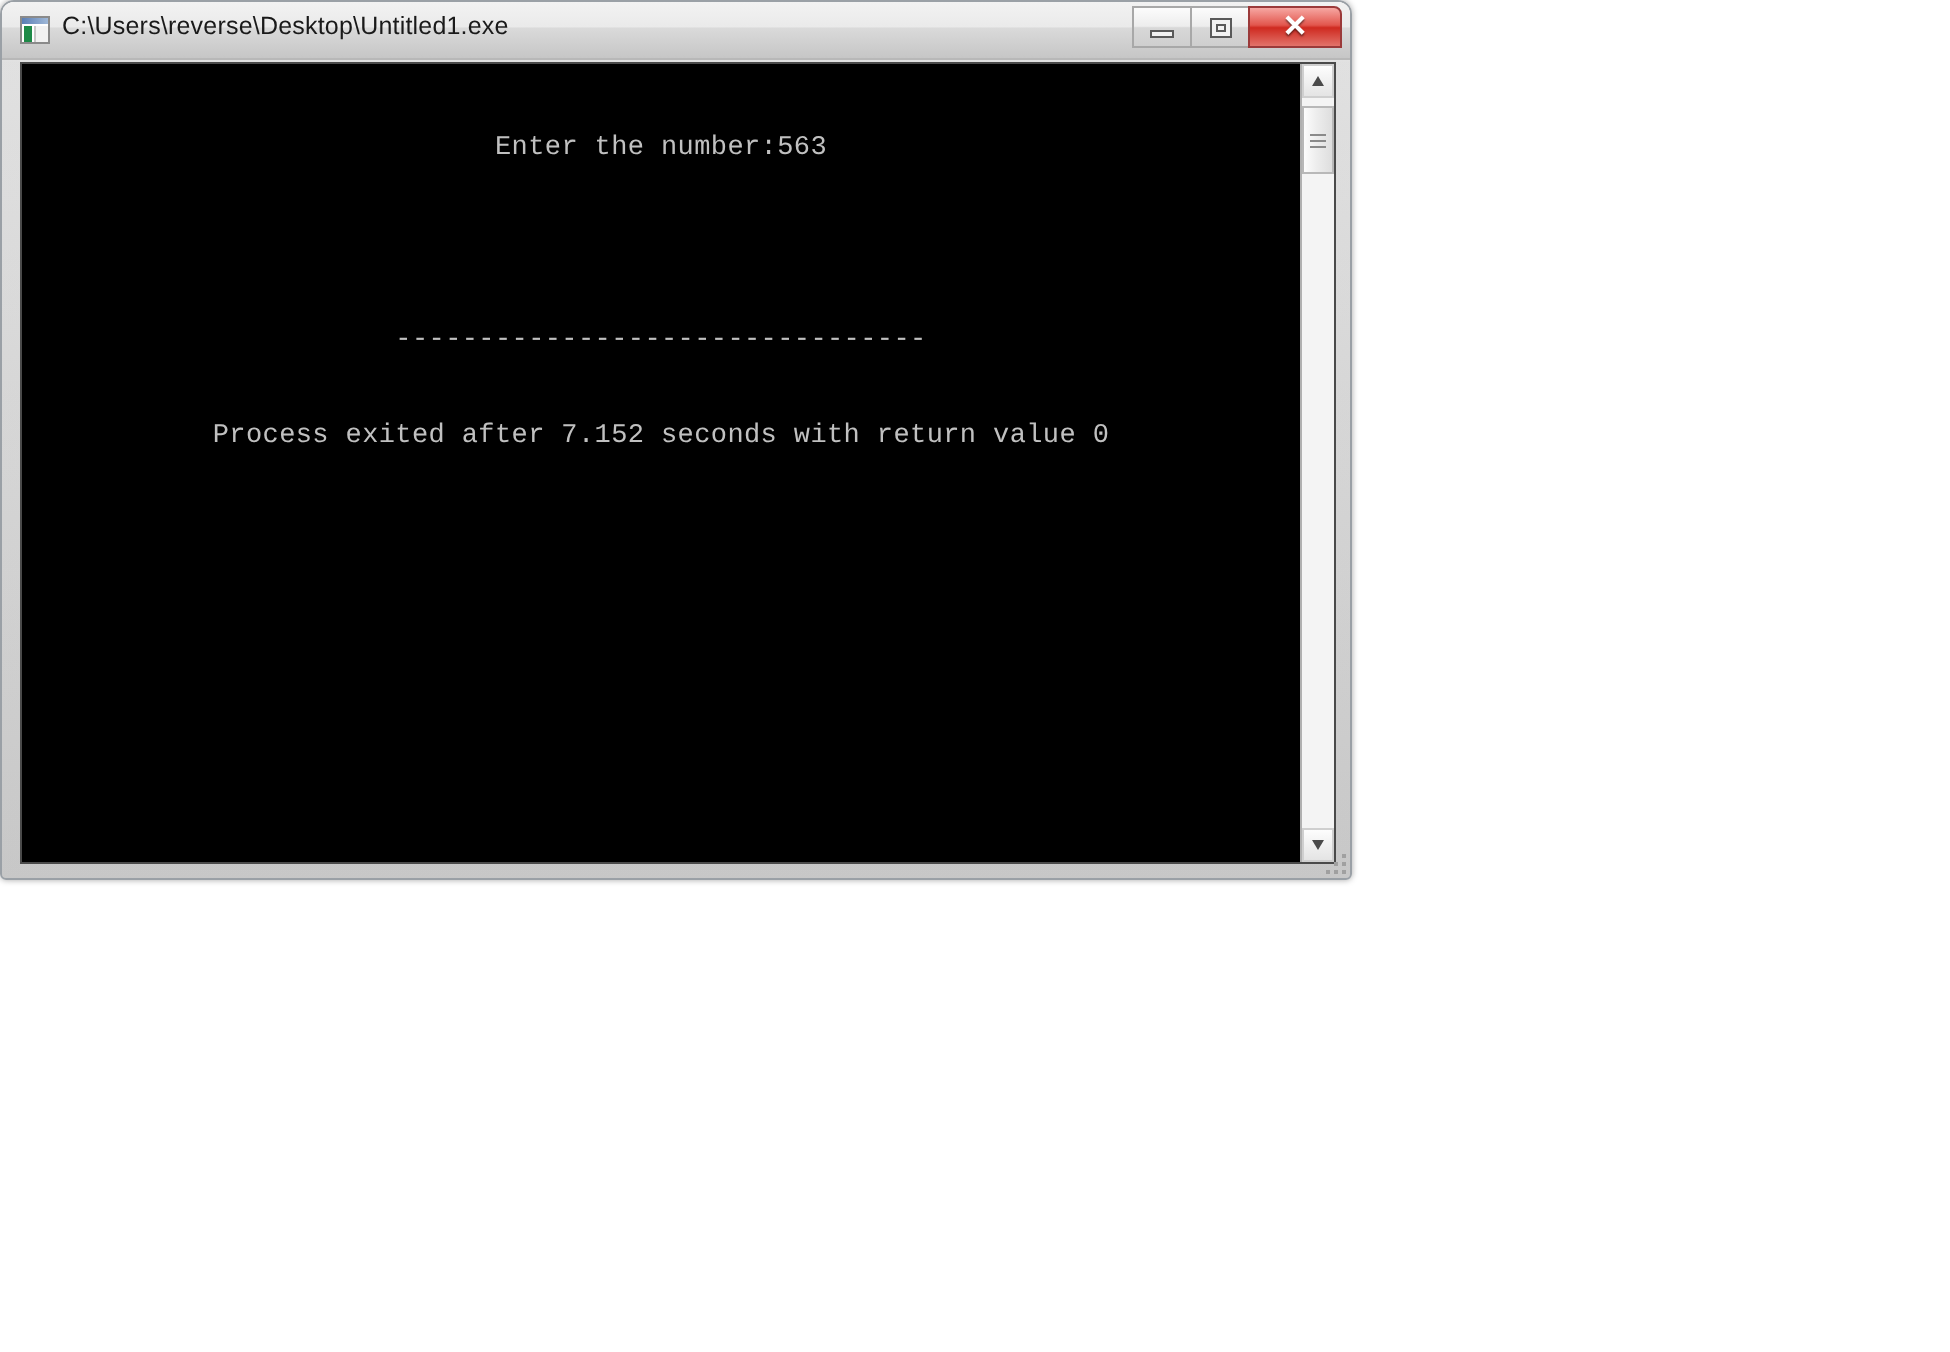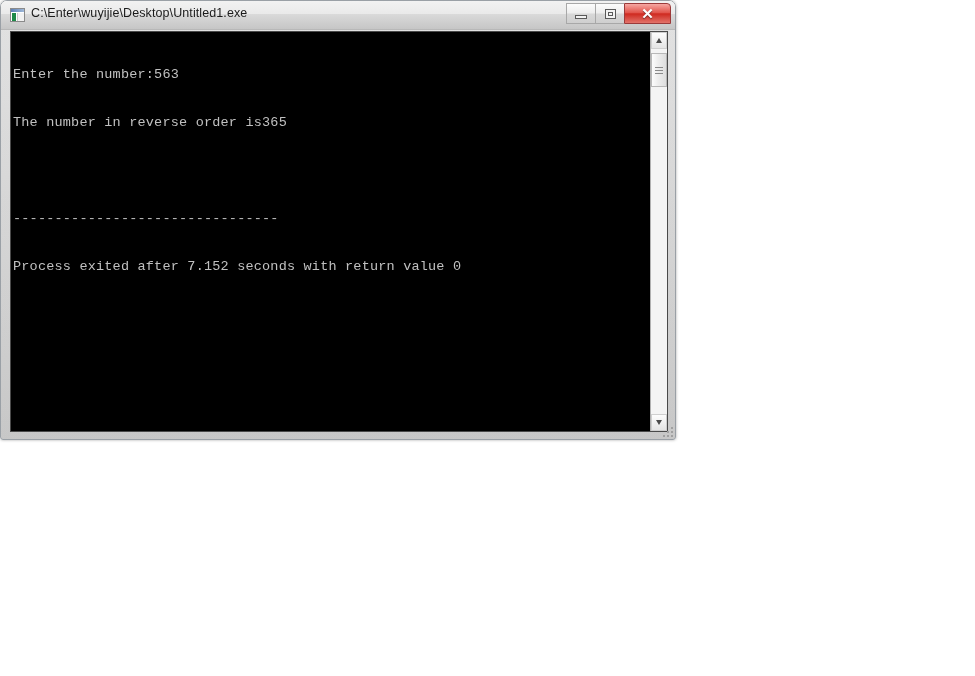--- a/index.html
+++ b/index.html
@@ -179,20 +179,21 @@
     color: #c0c0c0;
     font-family: "Liberation Mono", "DejaVu Sans Mono", monospace;
     font-size: 13.5px;
     line-height: 16px;
     white-space: pre;
     letter-spacing: 0.2px;
   }
   .console-line {
     white-space: pre;
     min-height: 16px;
+    text-align: center;
   }
 
   
   .scrollbar {
     position: absolute;
     right: 0;
     top: 0;
     bottom: 0;
     width: 17px;
     background: #f0f0f0;
@@ -272,39 +273,38 @@
 
 <div class="window">
   <div class="window-inner"></div>
 
   <div class="titlebar">
     <div class="title-icon">
       <div class="tbar"></div>
       <div class="tbody"></div>
       <div class="tbody2"></div>
     </div>
-    <div class="title-text">C:\Enter\wuyijie\Desktop\Untitled1.exe</div>
+    <div class="title-text">C:\Users\reverse\Desktop\Untitled1.exe</div>
 
     <div class="win-controls">
       <div class="ctrl min">
         <span class="glyph-min"></span>
       </div>
       <div class="ctrl max">
         <span class="glyph-max"></span>
       </div>
       <div class="ctrl close">
         <span class="glyph-close">✕</span>
       </div>
     </div>
   </div>
 
   <div class="console-area">
     <div class="console-text">
       <div class="console-line">Enter the number:563</div>
-      <div class="console-line">The number in reverse order is365</div>
       <div class="console-line"></div>
       <div class="console-line">--------------------------------</div>
       <div class="console-line">Process exited after 7.152 seconds with return value 0</div>
     </div>
 
     <div class="scrollbar">
       <div class="sb-btn up">
         <span class="sb-arrow"></span>
       </div>
       <div class="sb-track">

